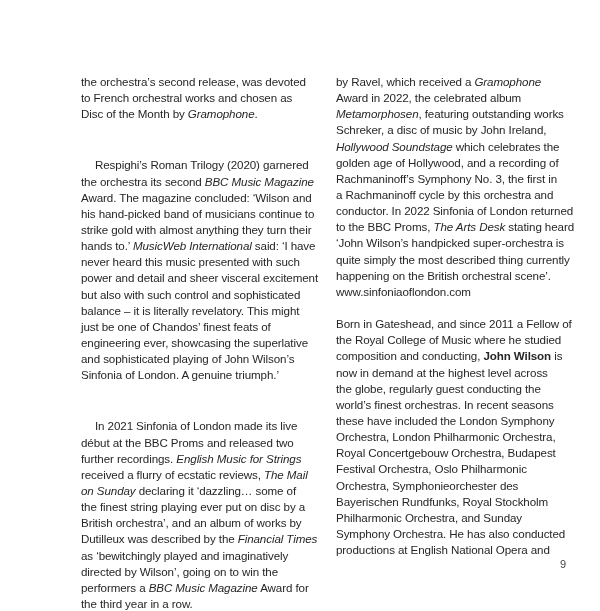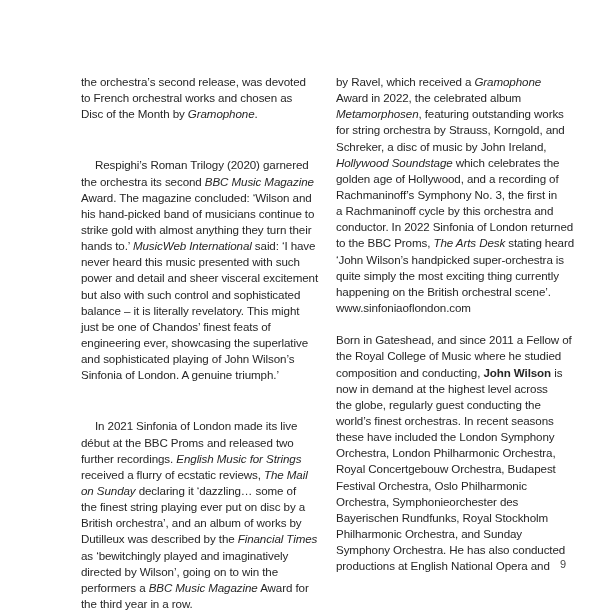--- a/index.html
+++ b/index.html
@@ -57,30 +57,29 @@
       <span class="line">directed by Wilson’, going on to win the</span>
       <span class="line"><span>performers a </span><em>BBC Music Magazine</em><span> Award for</span></span>
       <span class="line">the third year in a row.</span>
       <span class="line indent">Further acclaimed releases since then</span>
       <span class="line">have included a disc of orchestral works</span>
     </div>
   <div class="col right">
       <span class="line"><span>by Ravel, which received a </span><em>Gramophone</em></span>
       <span class="line">Award in 2022, the celebrated album</span>
       <span class="line"><em>Metamorphosen</em><span>, featuring outstanding works</span></span>
-      <span class="line">for string orchestra by Strauss, Korngold, and</span>
       <span class="line">Schreker, a disc of music by John Ireland,</span>
       <span class="line"><em>Hollywood Soundstage</em><span> which celebrates the</span></span>
       <span class="line">golden age of Hollywood, and a recording of</span>
       <span class="line">Rachmaninoff’s Symphony No. 3, the first in</span>
       <span class="line">a Rachmaninoff cycle by this orchestra and</span>
       <span class="line">conductor. In 2022 Sinfonia of London returned</span>
       <span class="line"><span>to the BBC Proms, </span><em>The Arts Desk</em><span> stating heard</span></span>
       <span class="line">‘John Wilson’s handpicked super-orchestra is</span>
-      <span class="line">quite simply the most exciting thing currently</span>
+      <span class="line">quite simply the most described thing currently</span>
       <span class="line">happening on the British orchestral scene’.</span>
       <span class="line">www.sinfoniaoflondon.com</span>
       <span class="gap"></span>
       <span class="line">Born in Gateshead, and since 2011 a Fellow of</span>
       <span class="line">the Royal College of Music where he studied</span>
       <span class="line"><span>composition and conducting, </span><b>John Wilson</b><span> is</span></span>
       <span class="line">now in demand at the highest level across</span>
       <span class="line">the globe, regularly guest conducting the</span>
       <span class="line">world’s finest orchestras. In recent seasons</span>
       <span class="line">these have included the London Symphony</span>

